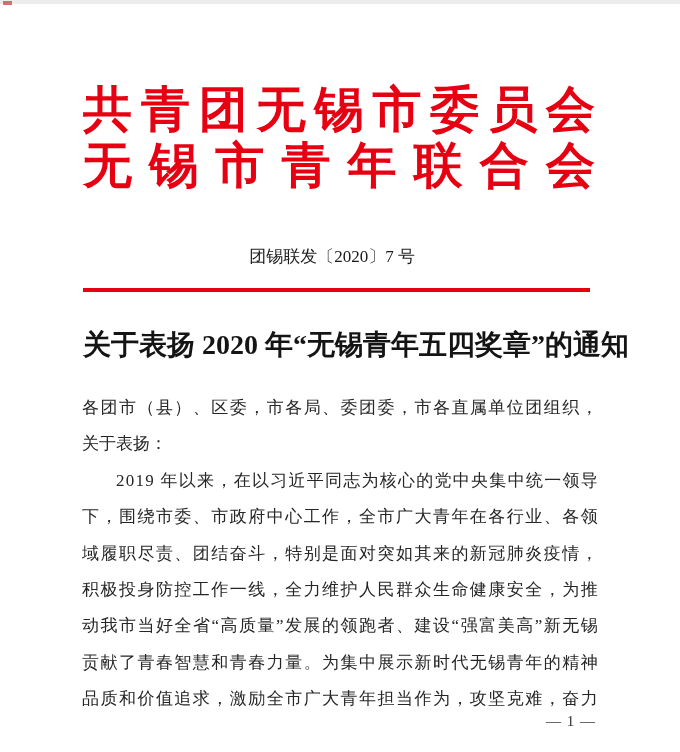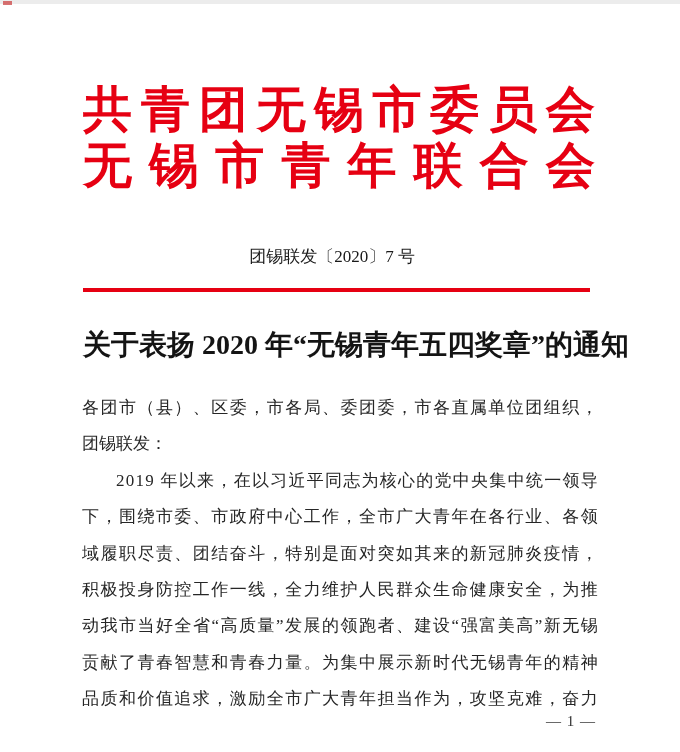--- a/index.html
+++ b/index.html
@@ -91,21 +91,21 @@
         <span>各</span>
         <span>直</span>
         <span>属</span>
         <span>单</span>
         <span>位</span>
         <span>团</span>
         <span>组</span>
         <span>织</span>
         <span>，</span>
       </div>
-    <div class="line">团锡联发：</div>
+    <div class="line">关于表扬：</div>
     <div class="line justify indent" data-chars="true">
         <span>2</span>
         <span>0</span>
         <span>1</span>
         <span>9</span>
         <span> </span>
         <span>年</span>
         <span>以</span>
         <span>来</span>
         <span>，</span>

